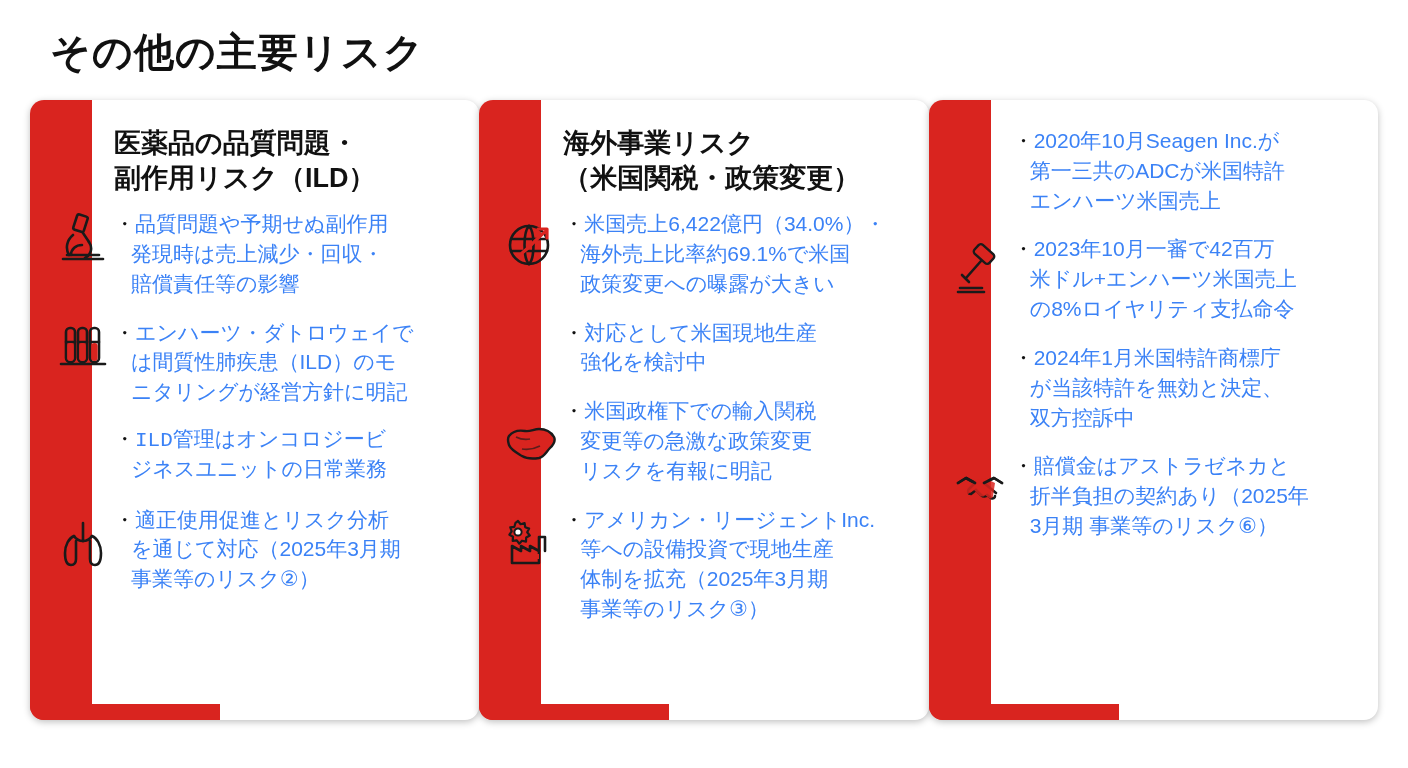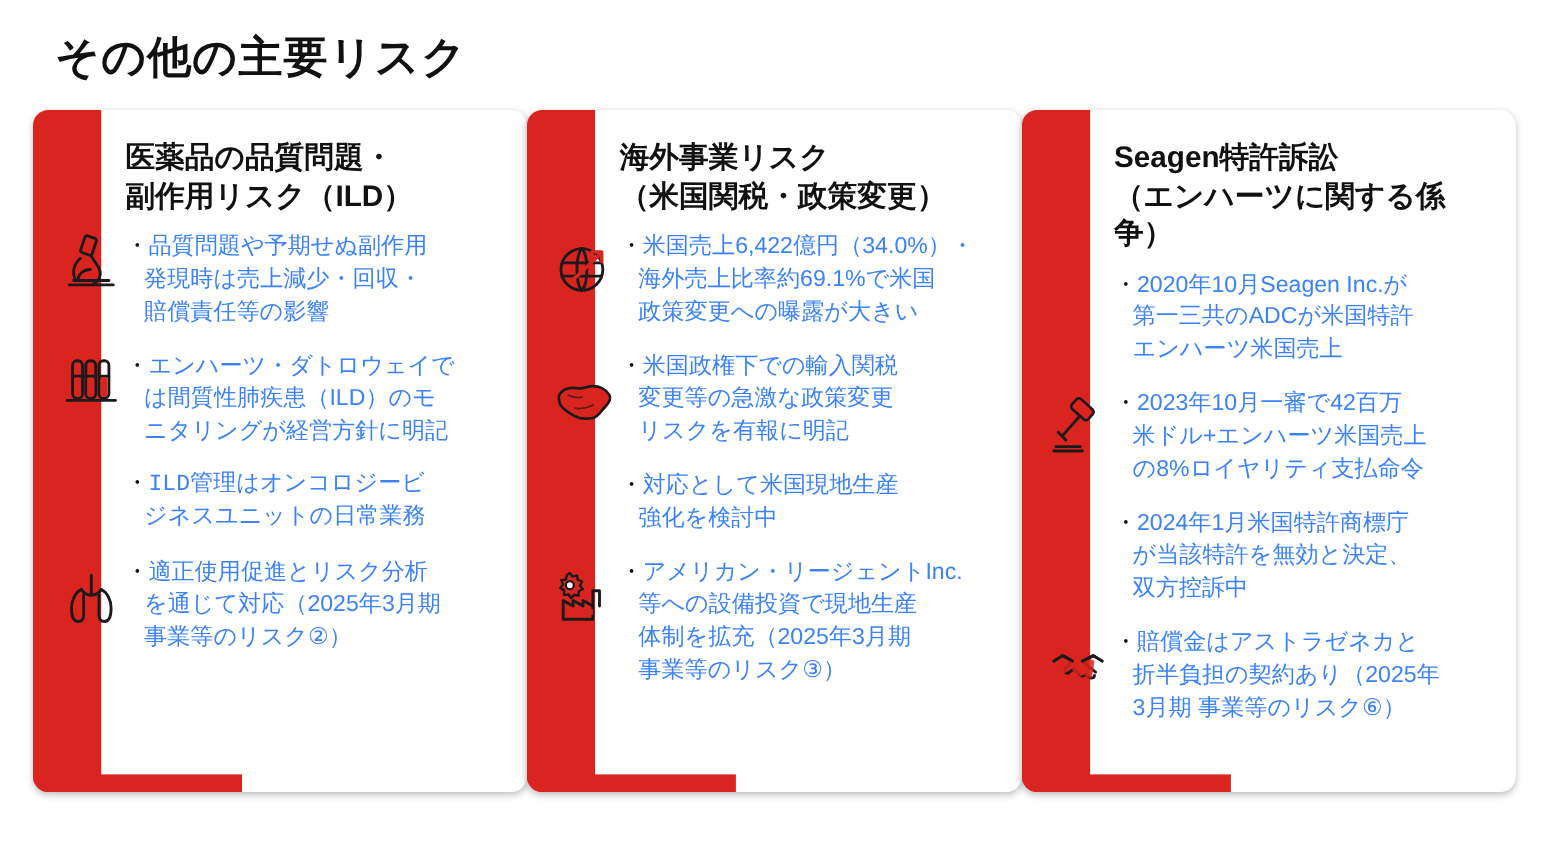--- a/index.html
+++ b/index.html
@@ -219,34 +219,34 @@
                   <path d="M36 12h9v9"></path>
                 </g>
               </svg>
             </span>
             <div class="bullet">米国売上6,422億円（34.0%）・
 海外売上比率約69.1%で米国
 政策変更への曝露が大きい</div>
           </div>
 
           <div style="position:relative;">
+            <div class="bullet">対応として米国現地生産
+強化を検討中</div>
+          </div>
+
+          <div style="position:relative;">
             <span class="icon" style="top:16px;">
               <svg width="60" height="56" viewBox="0 0 60 56">
                 <path d="M7 20c4-5 10-6 16-5 5 1 9-2 14-2 6 0 12 3 15 8 2 4-1 8-4 11-4 4-6 9-11 10-6 1-12 1-17-2-5-3-11-6-13-11-1-4-2-6 0-9z" fill="#d9241f" stroke="#1a1a1a" stroke-width="2.4" stroke-linejoin="round"></path>
                 <path d="M14 21c4 2 9 3 14 2M20 33c6 1 12 0 18-3" fill="none" stroke="#1a1a1a" stroke-width="1.6" opacity="0.65"></path>
               </svg>
             </span>
             <div class="bullet">米国政権下での輸入関税
 変更等の急激な政策変更
 リスクを有報に明記</div>
-          </div>
-
-          <div style="position:relative;">
-            <div class="bullet">対応として米国現地生産
-強化を検討中</div>
           </div>
 
           <div style="position:relative;">
             <span class="icon" style="top:6px;">
               <svg width="60" height="56" viewBox="0 0 60 56">
                 <g fill="#d9241f" stroke="#1a1a1a" stroke-width="2.2" stroke-linejoin="round">
                   <path d="M16 6l2.6 3.2 4-1.1.6 4.1 3.9 1.4-1.9 3.7 2.6 3.2-3.6 2-.2 4.1-4-.9-2.8 3-2.4-3.4-4.1.5.3-4.1-3.6-2 2.3-3.4-1.4-3.9 4.1-.6 1.1-4z"></path>
                 </g>
                 <circle cx="16" cy="17" r="3.6" fill="#ffffff" stroke="#1a1a1a" stroke-width="2"></circle>
                 <g fill="none" stroke="#1a1a1a" stroke-width="2.6" stroke-linecap="round" stroke-linejoin="round">
@@ -268,22 +268,20 @@
 
         </div>
       </div>
     </div>
 
     <div class="card">
       <div class="card-stripe">
         <div class="card-foot"></div>
       </div>
       <div class="card-body">
-        <div class="card-title">Seagen特許訴訟
-（エンハーツに関する係争）</div>
         <div class="bullets">
 
           <div style="position:relative;">
             <div class="bullet">2020年10月Seagen Inc.が
 第一三共のADCが米国特許
 エンハーツ米国売上</div>
           </div>
 
           <div style="position:relative;">
             <span class="icon" style="top:4px;">

